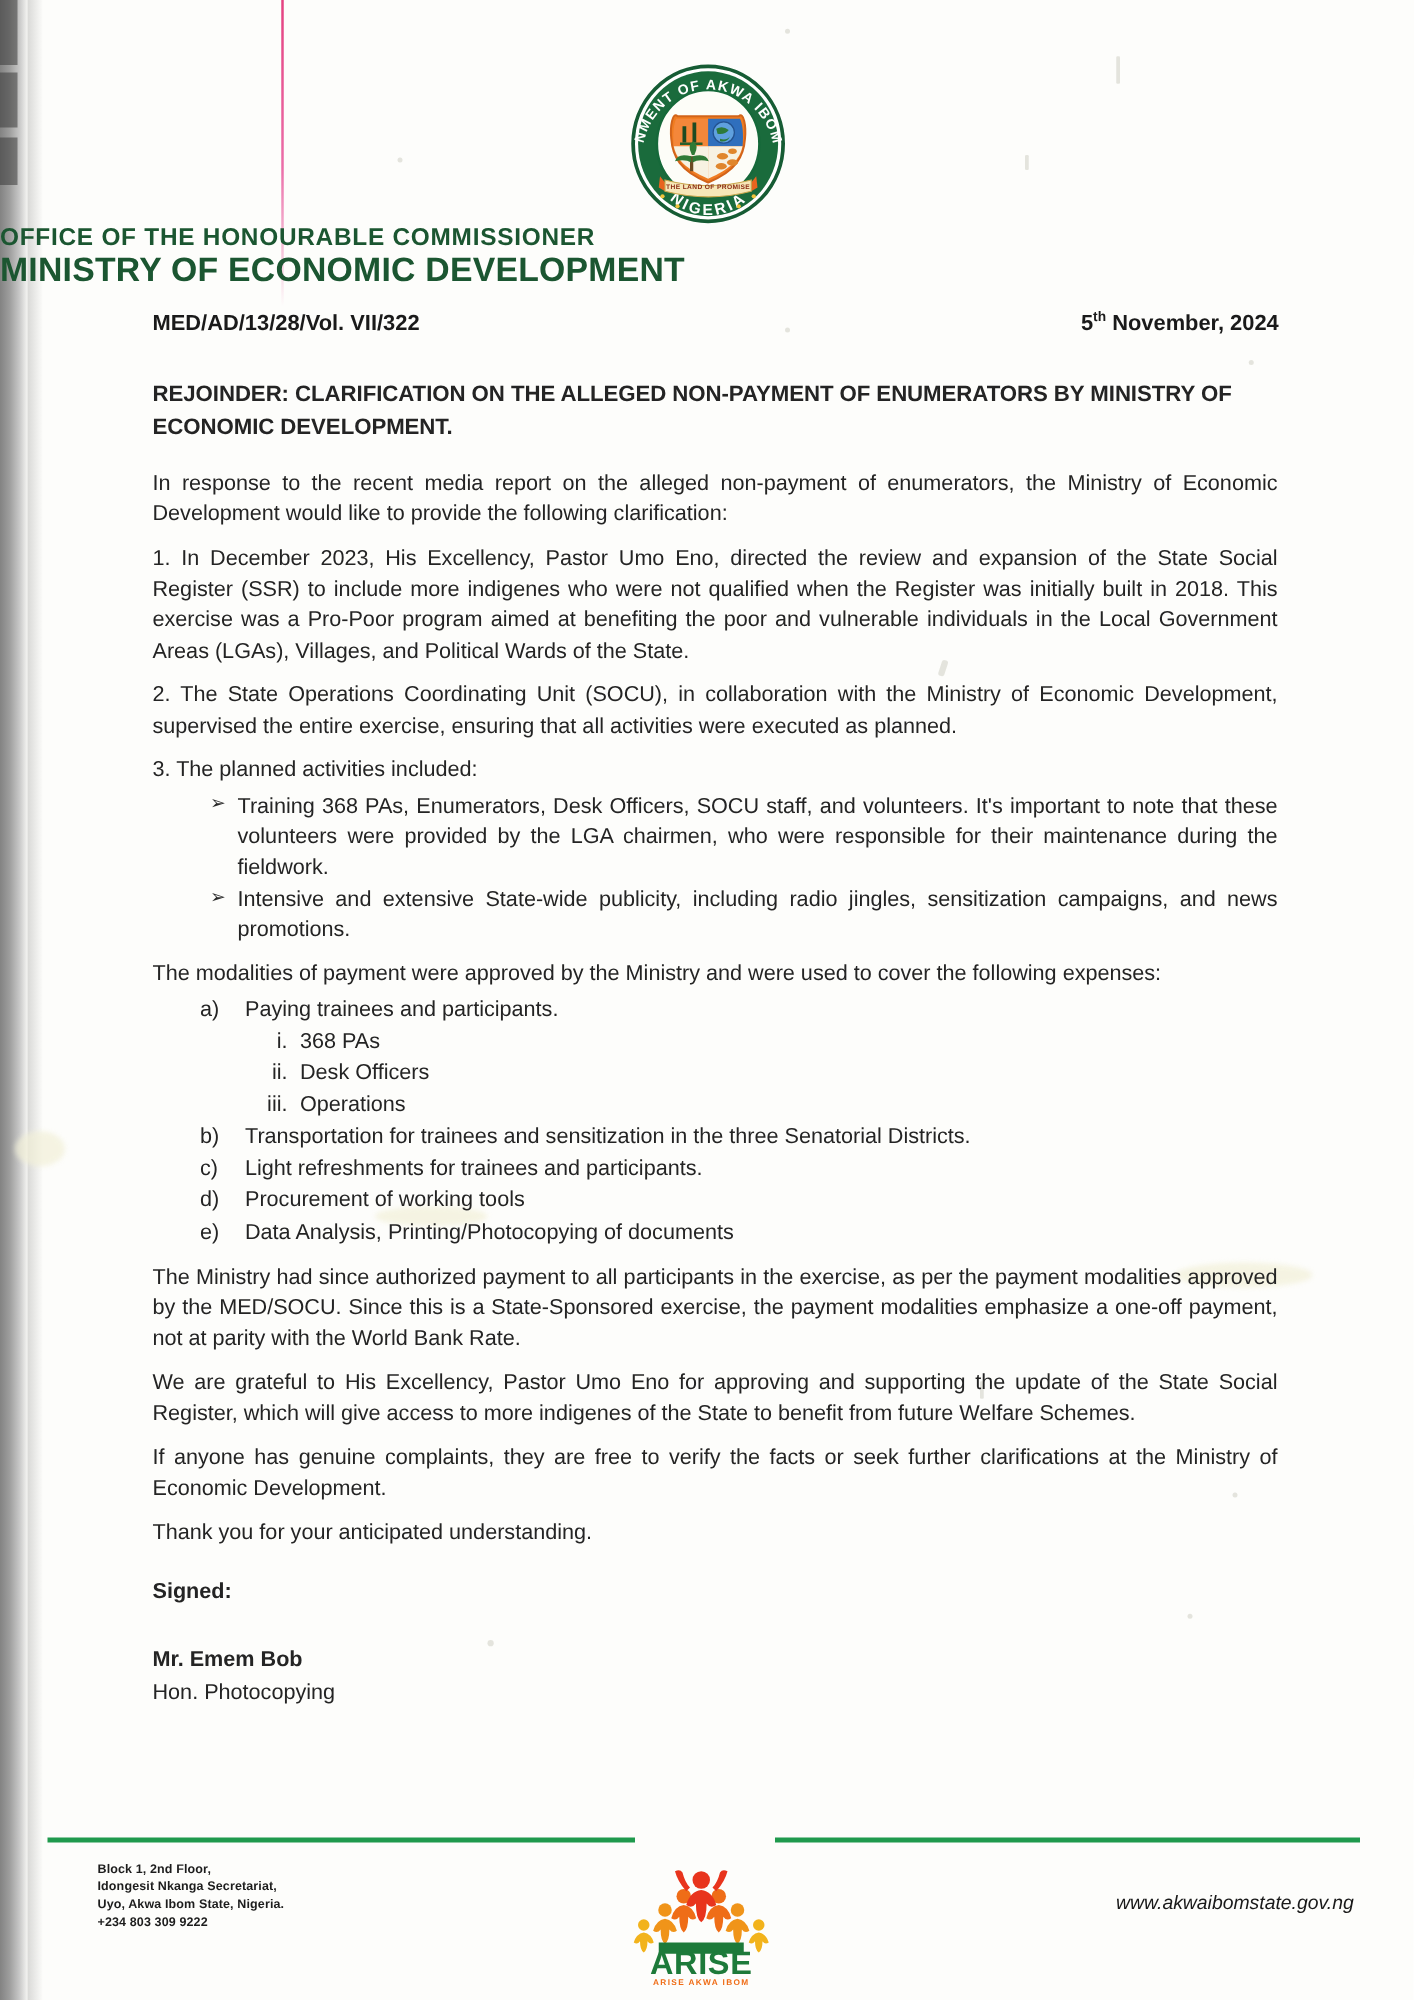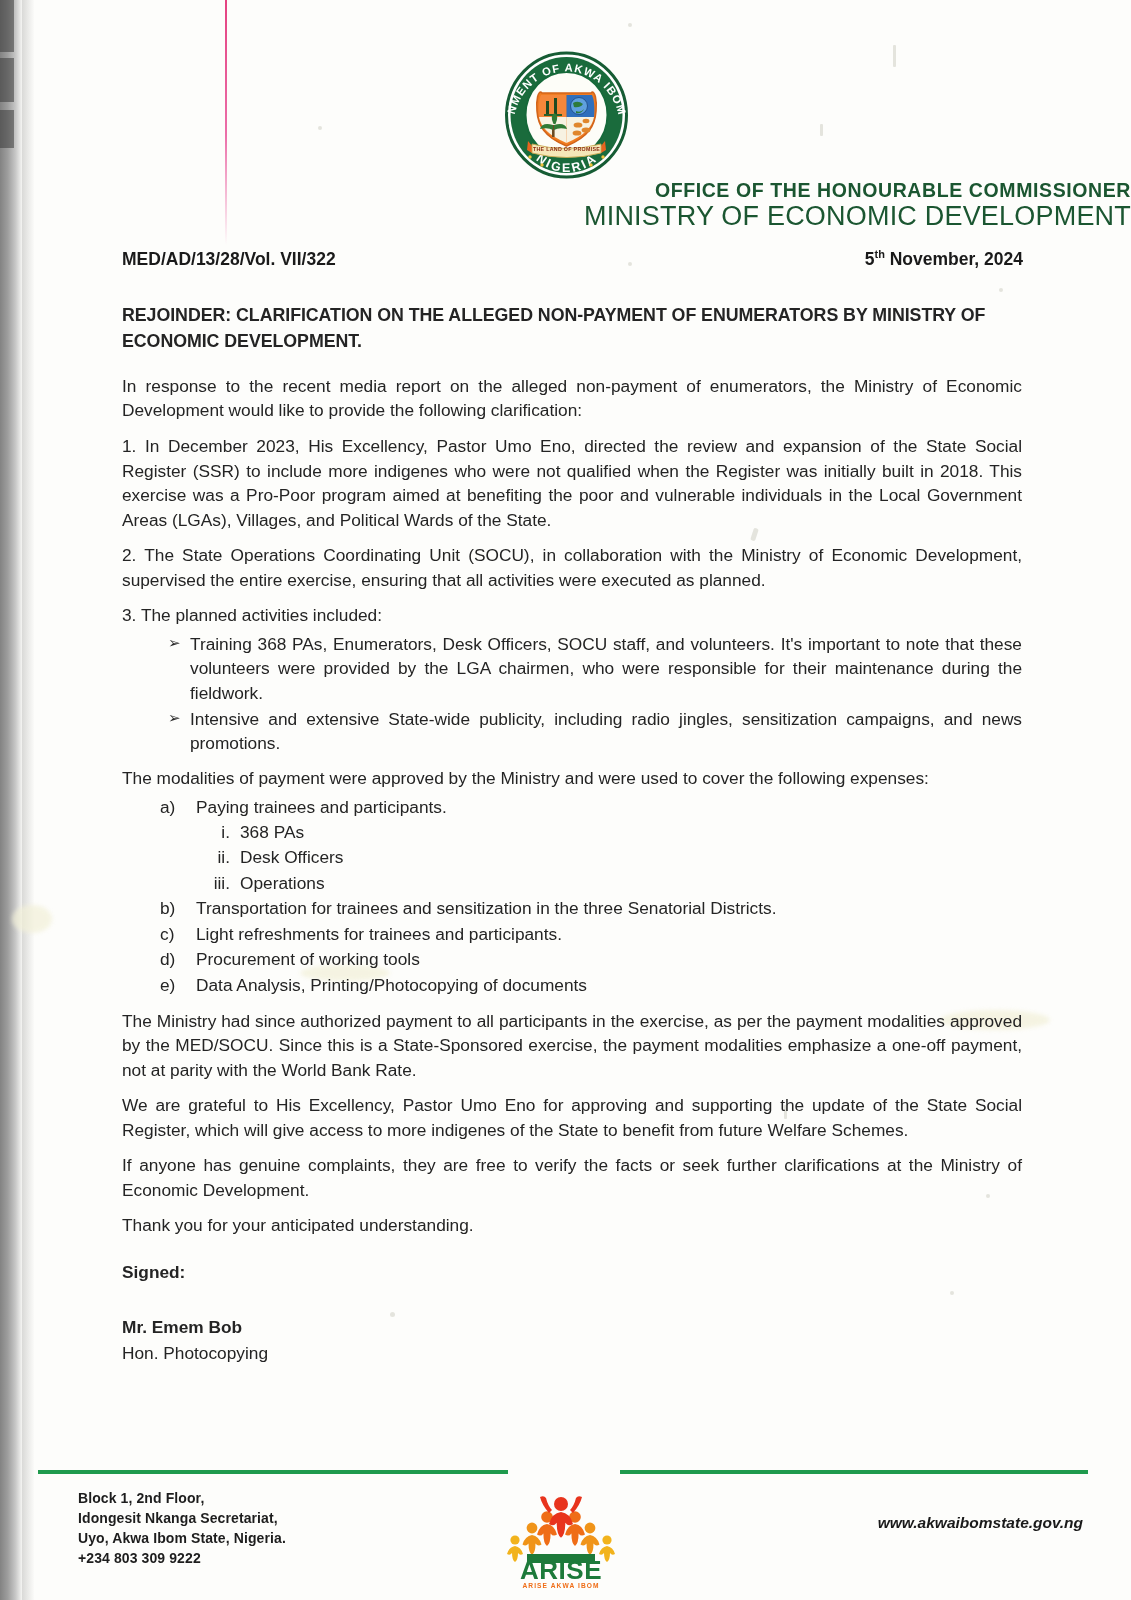--- a/index.html
+++ b/index.html
@@ -67,32 +67,32 @@
     width: 145px; height: 140px;
   }
   .seal {
     position: absolute;
     inset: 0;
   }
   .header-lines {
     position: absolute;
     left: 0; right: 0;
     top: 180px;
-    text-align: right;
+    text-align: left;
     color: #1b5631;
   }
   .hdr-office {
     font-size: 19.5px;
     font-weight: bold;
     letter-spacing: .6px;
     line-height: 1.05;
   }
   .hdr-ministry {
     font-size: 27px;
-    font-weight: normal;
+    font-weight: bold;
     letter-spacing: .2px;
     line-height: 1.12;
     margin-top: 1px;
   }
 
   
   .refrow {
     position: absolute;
     left: 122px; right: 108px;
     top: 248px;
@@ -206,31 +206,31 @@
     background: #1f9a4d;
   }
   .arise-logo {
     position: absolute;
     left: 505px; top: 1484px;
     width: 112px; height: 110px;
   }
   .footer-addr {
     position: absolute;
     left: 78px; top: 1489px;
-    font-size: 14px;
+    font-size: 10px;
     font-weight: bold;
     line-height: 1.42;
     color: #1d1d1d;
     letter-spacing: .1px;
   }
   .footer-web {
     position: absolute;
     right: 48px; top: 1514px;
     font-size: 15.5px;
-    font-weight: bold;
+    font-weight: normal;
     font-style: italic;
     color: #1a1a1a;
   }
 </style>
 </head>
 <body>
 
 <div class="page">
 
   <div class="scan-edge-dark"></div>

